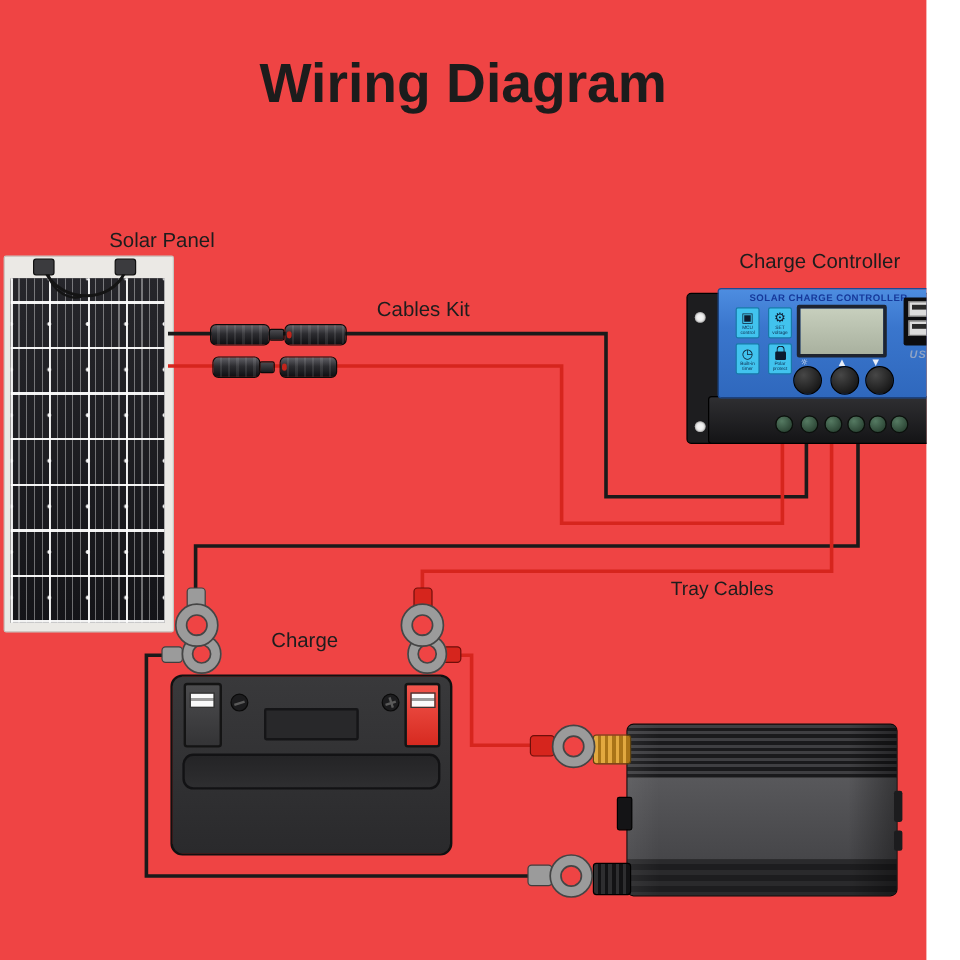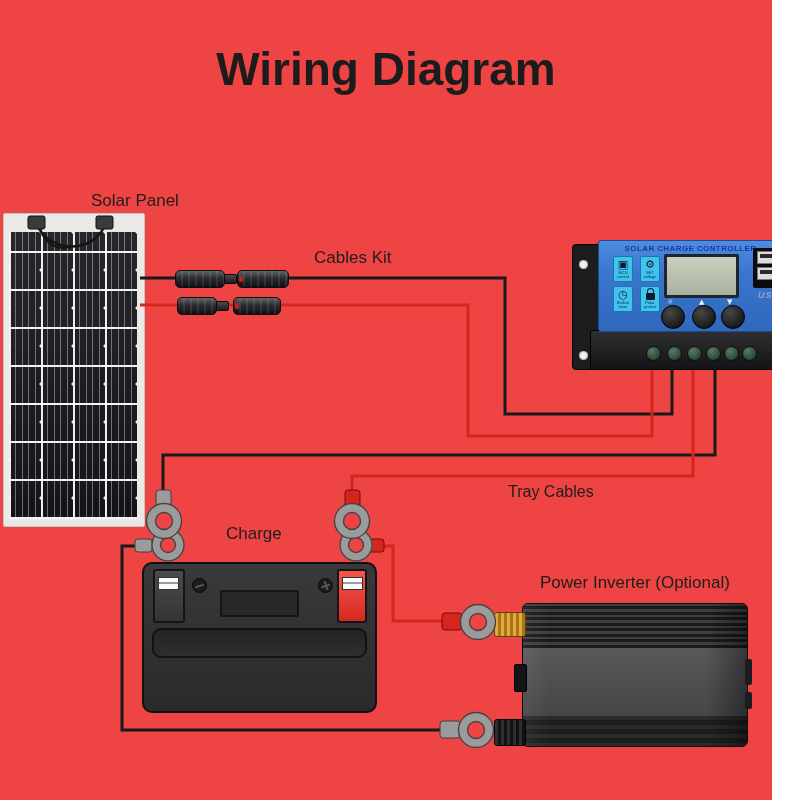--- a/index.html
+++ b/index.html
@@ -7,21 +7,21 @@
           font-family:"Liberation Sans",sans-serif;}
 
   
   .title{position:absolute;left:0;right:0;top:42px;text-align:center;
          font-size:46px;font-weight:bold;color:#1c1c1c;z-index:5;}
   .label{position:absolute;color:#1d1d1d;font-size:17px;z-index:5;white-space:nowrap;}
   .lbl-solar{left:48px;top:191px;margin-left:43px;}
   .lbl-adaptor{left:314px;top:248px;}
   .lbl-cc{left:616px;top:208px;}
   .lbl-batt{left:226px;top:524px;}
-  .lbl-tray{left:508px;top:483px;font-size:16px;}
+  .lbl-tray{left:559px;top:483px;font-size:16px;}
   .lbl-inv{left:540px;top:573px;}
 
   
   .solar-panel{position:absolute;left:3px;top:213px;width:140px;height:312px;
     background:#ebe9e5;border:1px solid #c8c6c1;border-radius:2px;z-index:1;}
   .sp-cells{position:absolute;left:5px;top:18px;width:128px;height:287px;
     background-color:#1a1a1f;
     background-image:
       radial-gradient(circle, rgba(255,255,255,.95) 1.2px, transparent 1.9px),
       repeating-linear-gradient(0deg, rgba(255,255,255,.95) 0 2px, transparent 2px 38px),
@@ -270,17 +270,17 @@
     <g>
       <rect x="440" y="721" width="20" height="17" rx="3" fill="#9b9b9b" stroke="#3f3f3f"></rect>
       <circle cx="476" cy="730" r="13" fill="none" stroke="#9b9b9b" stroke-width="9"></circle>
       <circle cx="476" cy="730" r="17.5" fill="none" stroke="#454545" stroke-width="1.4"></circle>
       <circle cx="476" cy="730" r="8.5" fill="none" stroke="#454545" stroke-width="1.4"></circle>
     </g>
   </svg>
 
   <div class="label lbl-solar">Solar Panel</div>
   <div class="label lbl-adaptor">Cables Kit</div>
+  <div class="label lbl-cc">Charge Controller</div>
   <div class="label lbl-batt">Charge</div>
   <div class="label lbl-tray">Tray Cables</div>
-  <div class="label lbl-inv">Power Inverter (Optional)</div>
 
 </div>
 
 </body></html>

